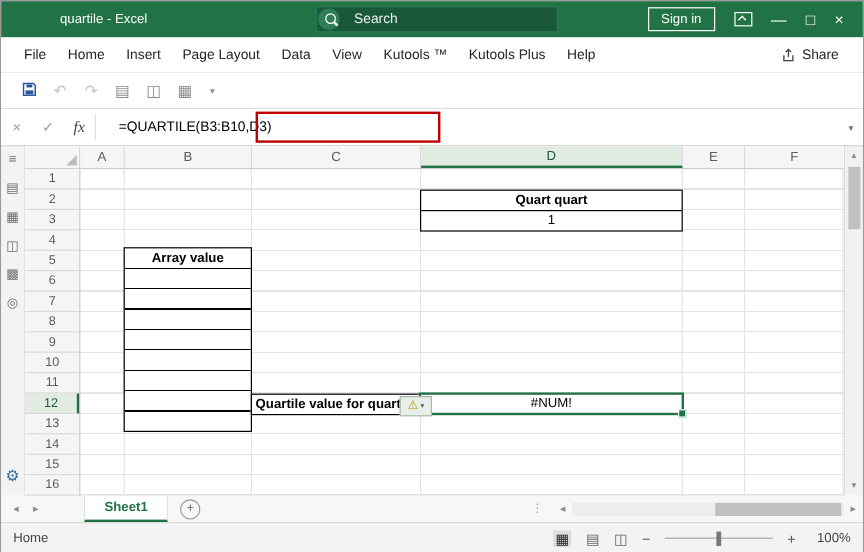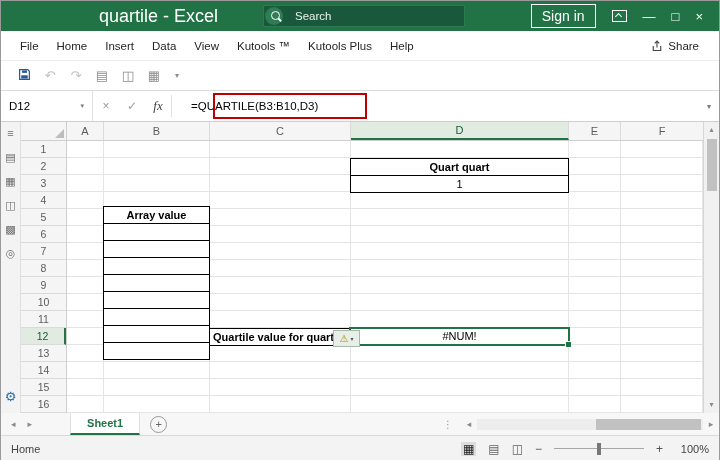--- a/index.html
+++ b/index.html
@@ -1,28 +1,28 @@
 <!DOCTYPE html>
 <html><head>
 <meta charset="utf-8">
 <style>
   html,body{margin:0;padding:0;background:#fff;}
   body{width:720px;height:460px;overflow:hidden;font-family:"Liberation Sans","DejaVu Sans",sans-serif;}
   .window{width:720px;height:460px;box-sizing:border-box;border:1px solid #9a9a9a;display:flex;flex-direction:column;}
 
   
   .titlebar{height:30px;background:#217346;display:flex;align-items:center;position:relative;color:#fff;flex:0 0 auto;}
-  .tb-title{margin-left:98px;font-size:18px;}
+  .tb-title{margin-left:49px;font-size:11px;}
   .tb-search{position:absolute;left:262px;top:4px;width:202px;height:22px;background:#19583a;border:1px solid #2e7a52;border-radius:2px;display:flex;align-items:center;box-sizing:border-box;cursor:pointer;}
   .tb-search-badge{width:18px;height:18px;border-radius:50%;background:#2f7d54;margin-left:1px;display:flex;align-items:center;justify-content:center;flex:0 0 auto;}
   .mag{width:7px;height:7px;border:1.5px solid #fff;border-radius:50%;position:relative;display:block;margin:-2px -2px 0 0;}
   .mag::after{content:"";position:absolute;width:4px;height:1.5px;background:#fff;transform:rotate(45deg);right:-3px;bottom:-2px;}
   .tb-search-label{margin-left:12px;font-size:11.5px;color:#eaf2ec;}
   .tb-right{margin-left:auto;display:flex;align-items:center;gap:16px;padding-right:16px;}
-  .signin{background:transparent;border:1px solid #fff;color:#fff;font-size:14px;padding:3px 10px;font-family:inherit;cursor:pointer;}
+  .signin{background:transparent;border:1px solid #fff;color:#fff;font-size:11px;padding:3px 10px;font-family:inherit;cursor:pointer;}
   .ribbonopts{width:13px;height:10px;border:1px solid #fff;display:inline-block;position:relative;}
   .ribbonopts::after{content:"";position:absolute;left:3px;top:3px;width:4px;height:4px;border-right:1px solid #fff;border-bottom:1px solid #fff;transform:rotate(-135deg);}
   .wc{font-size:13px;line-height:1;cursor:default;}
 
   
   .menubar{height:30px;background:#fff;display:flex;align-items:center;border-bottom:1px solid #ececec;box-sizing:border-box;flex:0 0 auto;}
   .mtabs{display:flex;height:100%;align-items:center;padding-left:10px;}
   .mtab{font-size:11.5px;color:#252525;padding:0 9px;background:none;border:none;height:100%;font-family:Liberation Sans, sans-serif;cursor:pointer;}
   .share-btn{margin-left:auto;margin-right:14px;display:flex;align-items:center;gap:5px;font-size:11.5px;color:#252525;background:none;border:none;font-family:inherit;cursor:pointer;}
 
@@ -128,20 +128,21 @@
       <span class="wc">×</span>
     </div>
   </header>
 
   <nav class="menubar">
     <div class="mtabs">
 
     <button class="mtab">File</button>
         <button class="mtab">Home</button>
         <button class="mtab">Insert</button>
+        <button class="mtab">Page Layout</button>
         <button class="mtab">Data</button>
         <button class="mtab">View</button>
         <button class="mtab">Kutools ™</button>
         <button class="mtab">Kutools Plus</button>
         <button class="mtab">Help</button>
       </div>
     <button class="share-btn">
       <svg width="12" height="12" viewBox="0 0 16 16">
           <path d="M8 10V2M5 4.5L8 1.5l3 3" stroke="#444" stroke-width="1.5" fill="none"></path>
           <path d="M3 8v6h10V8" stroke="#444" stroke-width="1.5" fill="none"></path>
@@ -160,24 +161,20 @@
     </span>
     <span class="qi disabled">↶</span>
     <span class="qi disabled">↷</span>
     <span class="qi">▤</span>
     <span class="qi">◫</span>
     <span class="qi">▦</span>
     <span class="qat-dd">▾</span>
   </div>
 
   <div class="fbar">
-    <div class="namebox">
-      <span>D12</span>
-      <span class="dd">▾</span>
-    </div>
     <span class="fb-btn">×</span>
     <span class="fb-btn">✓</span>
     <span class="fb-btn fb-fx">fx</span>
     <span class="fb-sep"></span>
     <div class="fb-input">=QUARTILE(B3:B10,D3)</div>
     <span class="fb-chevron">▾</span>
     <div class="fb-annotation"></div>
   </div>
 
   <div class="midrow">

